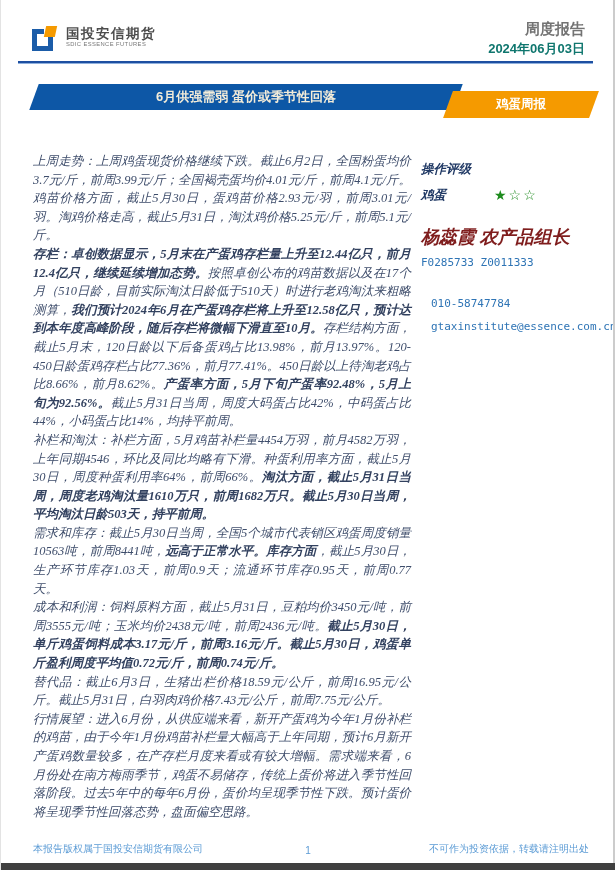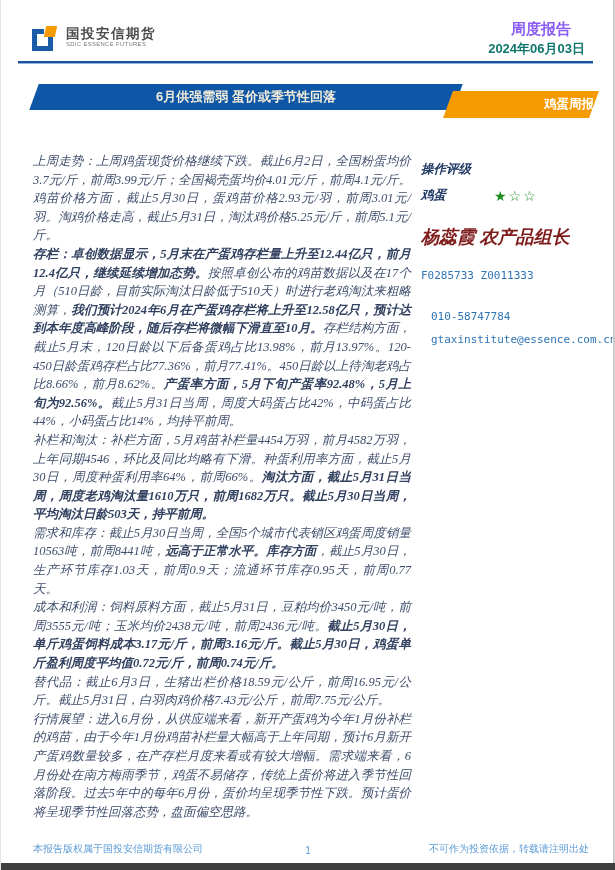--- a/index.html
+++ b/index.html
@@ -13,49 +13,49 @@
 
   
   .header{position:absolute;left:0;top:0;width:100%;}
   .logo-wrap{position:absolute;left:31px;top:26px;display:flex;}
   .logo-mark{position:relative;width:27px;height:26px;margin-right:7px;}
   .lm-blue{position:absolute;left:0;top:3px;width:21px;height:22px;border:5px solid #1b5ca8;box-sizing:border-box;}
   .lm-white{position:absolute;left:12px;top:0;width:15px;height:10px;background:#ffffff;}
   .lm-orange{position:absolute;left:13px;top:0;width:11px;height:11px;background:#f59a00;transform:skewX(-12deg);}
   .brand-cn{font-size:13.5px;font-weight:bold;color:#4d4d4d;letter-spacing:1.5px;line-height:15px;}
   .brand-en{font-size:5.8px;color:#777777;letter-spacing:0.4px;}
-  .report-type{position:absolute;right:44px;top:20px;font-size:15px;font-weight:bold;color:#8b5cf6;}
+  .report-type{position:absolute;right:30px;top:20px;font-size:15px;font-weight:bold;color:#737373;}
   .report-date{position:absolute;right:30px;top:40px;font-size:13px;font-weight:bold;color:#0f766e;}
   .head-rule{position:absolute;left:17px;right:22px;top:61px;height:2px;background:#1d4fa1;border-bottom:1px solid #8fb0dd;}
 
   
   .banner{position:absolute;left:0;top:82px;width:100%;height:40px;}
   .banner-blue{position:absolute;left:33px;top:2px;width:424px;height:26px;background:#0d57a6;transform:skewX(-20deg);}
   .banner-title{position:absolute;left:33px;top:2px;width:424px;height:26px;line-height:26px;text-align:center;
     color:#f3ecd9;font-size:13px;font-weight:bold;}
   .banner-orange{position:absolute;left:447px;top:9px;width:146px;height:27px;background:#f59a00;transform:skewX(-20deg);}
-  .banner-tag{position:absolute;left:447px;top:9px;width:146px;height:27px;line-height:27px;text-align:right;
+  .banner-tag{position:absolute;left:447px;top:9px;width:146px;height:27px;line-height:27px;text-align:center;
     color:#ffffff;font-size:12.5px;font-weight:bold;}
 
   
   .main{position:absolute;left:0;top:152px;width:100%;display:flex;}
   .body-col{width:378px;margin-left:32px;}
   .para{margin:0;font-family:"Liberation Serif","DejaVu Serif",serif;font-style:italic;
     font-size:12.5px;line-height:18.6px;color:#3e4d6b;text-align:justify;}
   .para .bold{font-weight:bold;color:#32415f;}
 
   
   .side-col{width:182px;margin-left:10px;font-family:"Liberation Serif","DejaVu Serif",serif;font-style:italic;}
   .side-heading{font-size:12.5px;font-weight:bold;color:#1f3864;margin-top:9px;font-style:italic;}
-  .side-product-row{display:flex;align-items:center;margin-top:9px;}
+  .side-product-row{display:flex;align-items:flex-start;margin-top:9px;}
   .side-product{font-size:12.5px;font-weight:bold;color:#1f3864;}
   .stars{margin-left:48px;font-size:14px;color:#1e8b1e;letter-spacing:2px;font-style:normal;
     font-family:"DejaVu Sans",sans-serif;}
   .analyst{margin-top:21px;font-size:18px;font-weight:bold;color:#7f1d1d;}
-  .analyst-ids{margin-top:20px;font-family:"DejaVu Sans Mono",monospace;font-style:normal;
+  .analyst-ids{margin-top:7px;font-family:"DejaVu Sans Mono",monospace;font-style:normal;
     font-size:11px;color:#2e74b5;}
   .contact{margin-top:28px;margin-left:10px;font-family:"DejaVu Sans Mono",monospace;font-style:normal;
     font-size:11px;color:#2e74b5;}
   .contact .email{margin-top:10px;white-space:nowrap;}
 
   
   .footer{position:absolute;left:0;bottom:14px;width:100%;font-size:10px;color:#5b9bd5;}
   .footer-left{position:absolute;left:32px;bottom:0;}
   .footer-page{position:absolute;left:0;right:0;bottom:0;text-align:center;}
   .footer-right{position:absolute;right:26px;bottom:0;}

